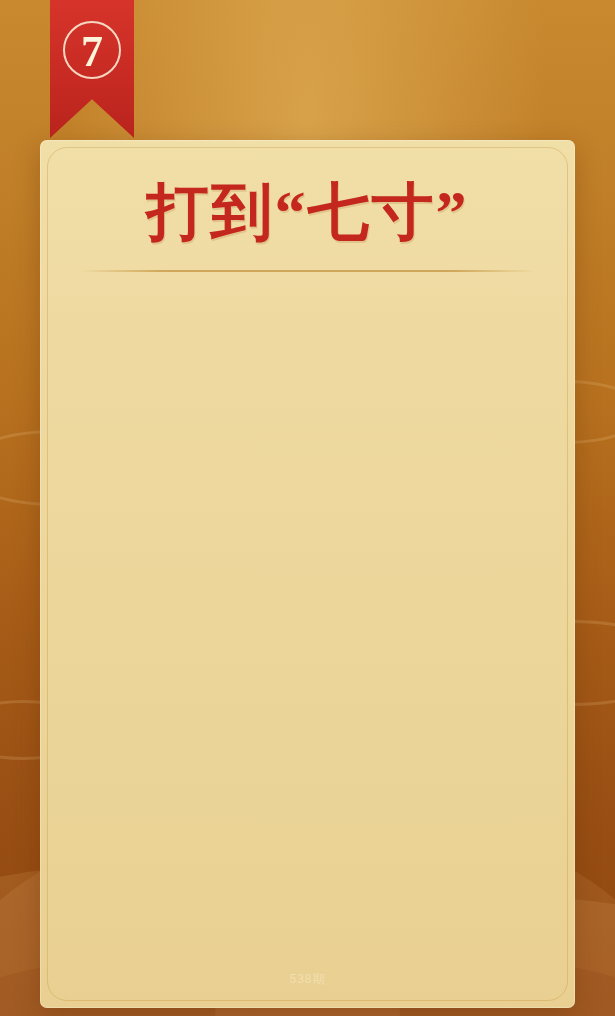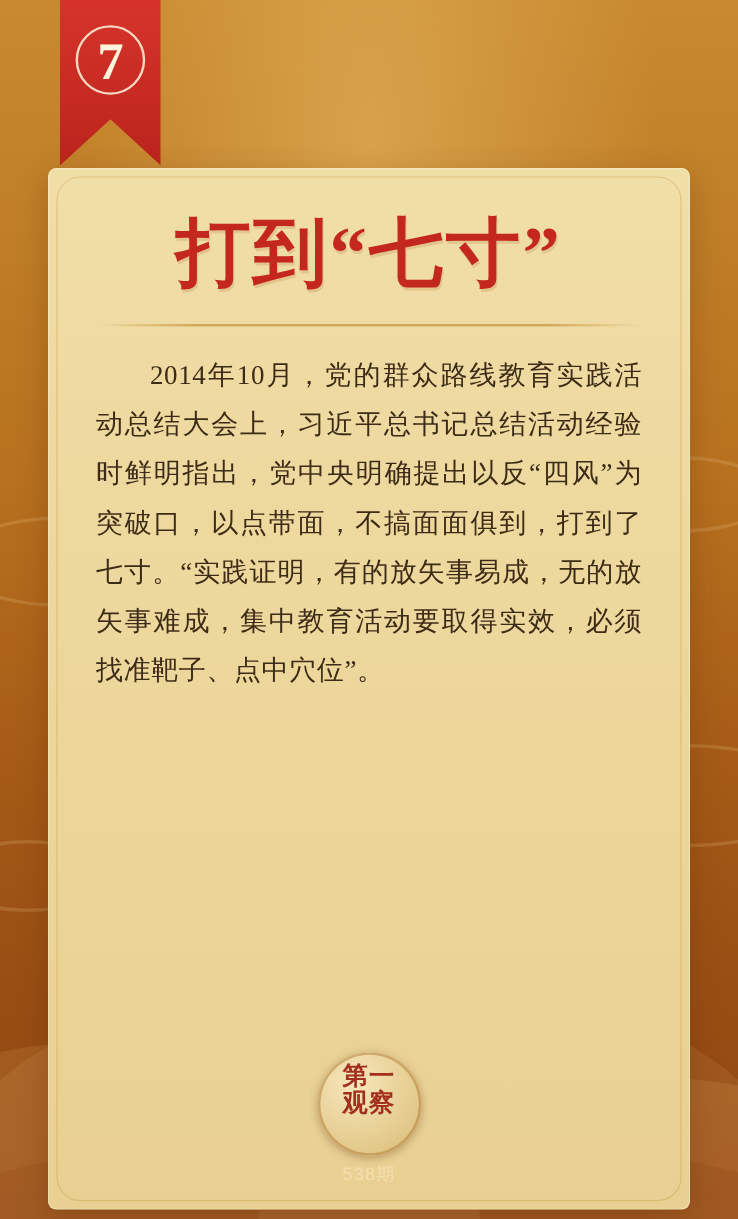--- a/index.html
+++ b/index.html
@@ -161,21 +161,21 @@
     left: 0; right: 0; top: 8px;
     font-size: 21px;
     line-height: 23px;
     color: #a3301f;
     font-weight: bold;
     font-family: "Liberation Serif", serif;
     letter-spacing: 1px;
   }
   #seal-issue {
     margin-top: 6px;
-    font-size: 15px;
+    font-size: 12px;
     color: #f3dfb0;
     letter-spacing: 1px;
     font-family: "Liberation Sans", sans-serif;
   }
 </style>
 </head>
 <body>
 
 <div id="poster">
 
@@ -192,27 +192,20 @@
   <div id="ribbon">
     <div id="ribbon-circle"></div>
     <div id="ribbon-number">7</div>
   </div>
 
   <div id="card">
     <div id="title">打到“七寸”</div>
     <div id="title-rule"></div>
 
     <div id="body-text">
-      <p>2014年10月，党的群众路线教育实践活动总结大会上，习近平总书记总结活动经验时鲜明指出，党中央明确提出以反“四风”为突破口，以点带面，不搞面面俱到，打到了七寸。“实践证明，有的放矢事易成，无的放矢事难成，集中教育活动要取得实效，必须找准靶子、点中穴位”。</p>
     </div>
   </div>
 
   <div id="seal">
-    <div id="seal-badge">
-      <div id="seal-text">
-        <div>第一</div>
-        <div>观察</div>
-      </div>
-    </div>
     <div id="seal-issue">538期</div>
   </div>
 
 </div>
 
 </body></html>

